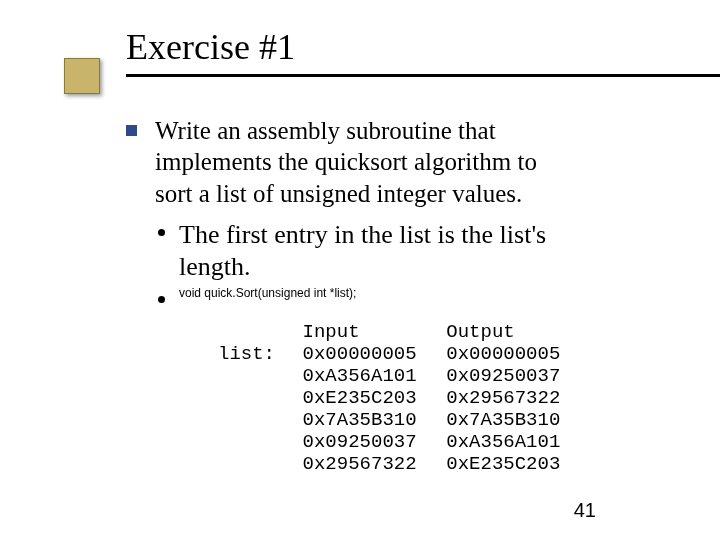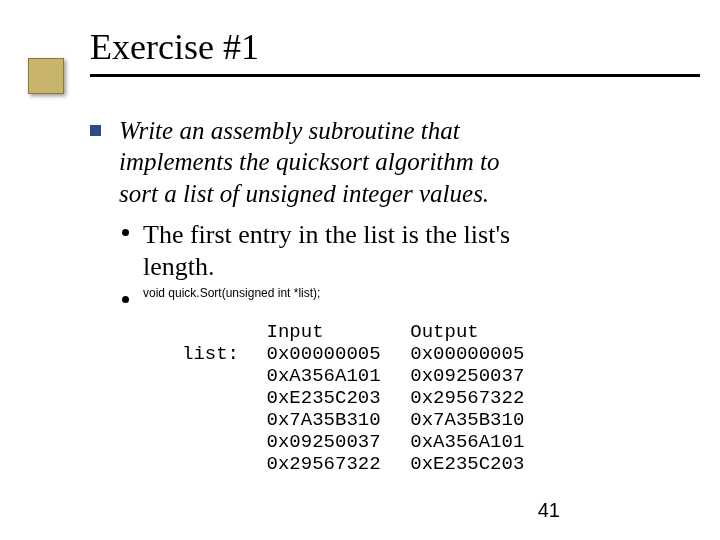--- a/index.html
+++ b/index.html
@@ -1,23 +1,23 @@
 <!DOCTYPE html>
 <html><head>
 <meta charset="utf-8">
 <style>
   * { margin: 0; padding: 0; box-sizing: border-box; }
   html, body { width: 720px; height: 540px; background: #fff; font-family: "Times New Roman", Times, serif; color: #000; }
-  .slide { position: relative; width: 596px; height: 540px; padding: 20px 40px 20px 40px; }
+  .slide { position: relative; width: 596px; height: 540px; padding: 20px 40px 20px 40px; margin-left: 36px; }
   .title-wrap { position: relative; padding-left: 50px; }
   .title { font-size: 36px; font-weight: normal; margin-bottom: 6px; margin-top: 6px; }
   .title-underline { height: 3px; background: #000; width: 610px; margin-left: 0; }
   .gold-box { position: absolute; left: 28px; top: 58px; width: 36px; height: 36px; background: #c8b46a; border: 1px solid #8a7a3a; box-shadow: 2px 2px 4px rgba(0,0,0,0.4); }
   .body { margin-top: 38px; padding-left: 50px; padding-right: 20px; }
-  .l1 { display: flex; gap: 18px; margin-bottom: 10px; font-style: italic; }
+  .l1 { display: flex; gap: 18px; margin-bottom: 10px; }
   .bullet-sq { width: 11px; height: 11px; background: #2e4a8a; margin-top: 10px; flex-shrink: 0; }
   .l1-text { font-size: 25px; line-height: 1.25; }
   .l2-list { margin-top: 10px; margin-left: 32px; }
   .l2 { display: flex; gap: 14px; margin-bottom: 2px; align-items: flex-start; }
   .bullet-dot { width: 7px; height: 7px; background: #000; border-radius: 50%; margin-top: 10px; flex-shrink: 0; }
   .l2-text { font-size: 26px; line-height: 1.25; font-family: "Times New Roman", Times, serif; }
   .mono { font-family: Liberation Sans, sans-serif; font-size: 12px; }
   .monob { font-family: "Courier New", Courier, monospace; font-size: 19px; font-weight: normal; }
   .table-wrap { margin-top: 18px; margin-left: 60px; display: flex; gap: 18px; }
   .colA { width: 90px; }

